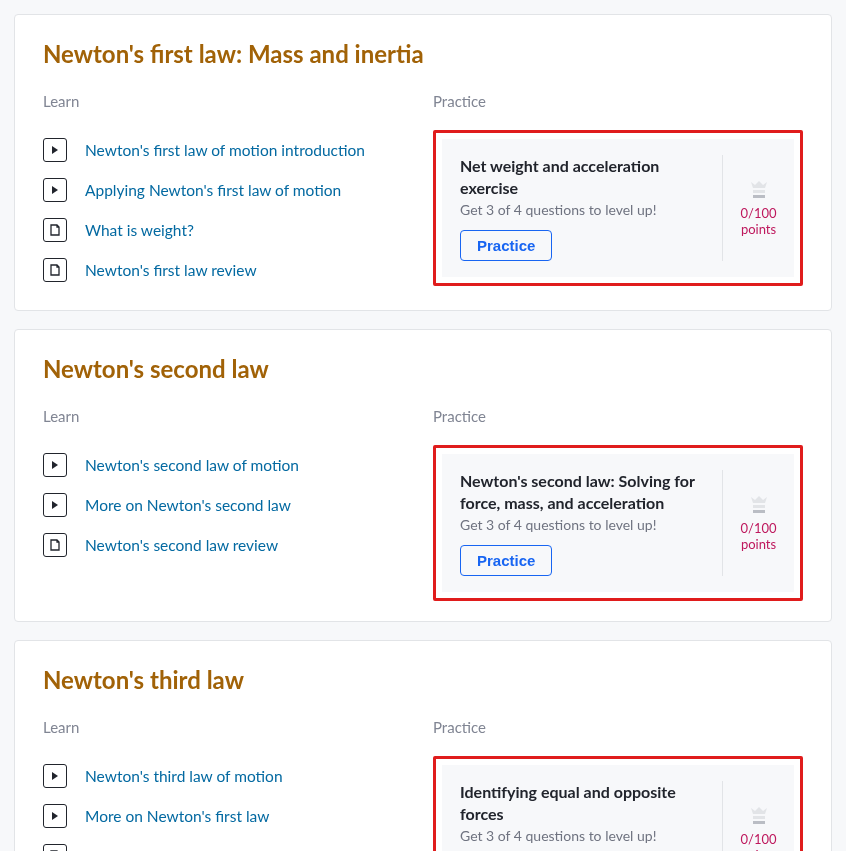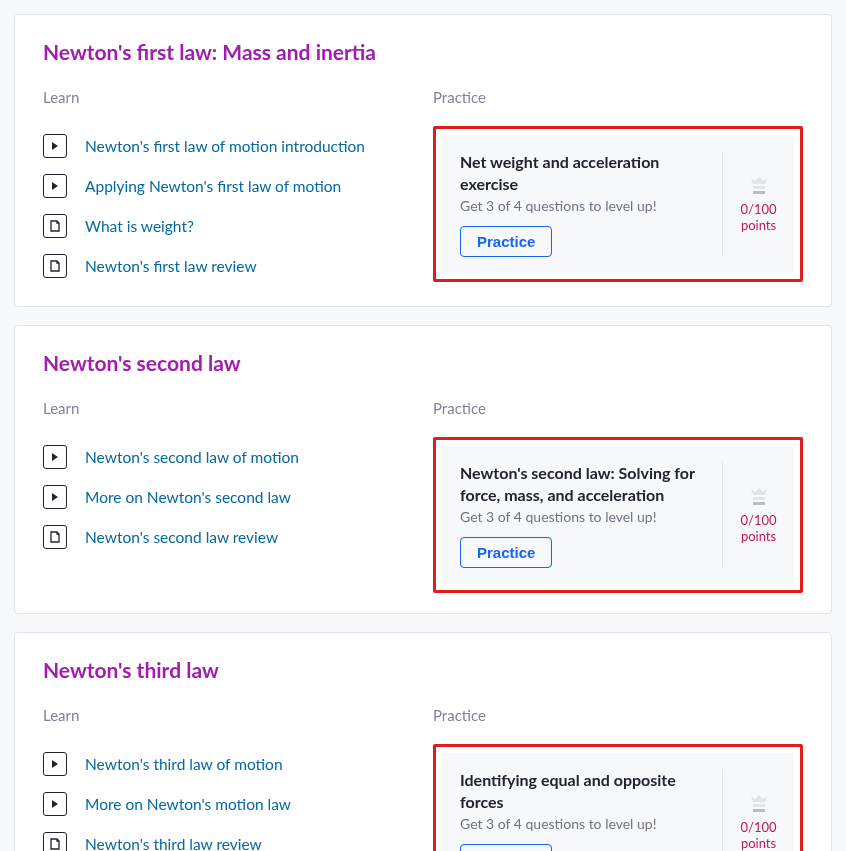--- a/index.html
+++ b/index.html
@@ -11,23 +11,23 @@
       color: #21242c;
     }
     .unit-card {
       background: #fff;
       border: 1px solid #e2e4e7;
       border-radius: 4px;
       padding: 24px 28px 20px 28px;
       margin-bottom: 18px;
     }
     .unit-title {
-      font-size: 21px;
+      font-size: 24px;
       font-weight: 700;
-      color: #a21caf;
+      color: #a16207;
       margin-bottom: 24px;
     }
     .columns {
       display: flex;
       gap: 0;
     }
     .learn-col { flex: 0 0 390px; }
     .practice-col { flex: 1; }
     .section-header {
       font-size: 15px;
@@ -244,21 +244,21 @@
                 </svg>
               </div>
               <span class="learn-item-label">Newton's third law of motion</span>
             </div>
             <div class="learn-item">
               <div class="learn-icon-box">
                 <svg width="10" height="10" viewBox="0 0 10 10">
                   <path d="M2 1 L8 5 L2 9 Z" fill="#21242c"></path>
                 </svg>
               </div>
-              <span class="learn-item-label">More on Newton's motion law</span>
+              <span class="learn-item-label">More on Newton's first law</span>
             </div>
             <div class="learn-item">
               <div class="learn-icon-box">
                 <svg width="12" height="12" viewBox="0 0 12 12">
                   <path d="M2 1 L8 1 L10 3 L10 11 L2 11 Z" fill="none" stroke="#21242c" stroke-width="1.3"></path>
                   <path d="M8 1 L8 3 L10 3" fill="none" stroke="#21242c" stroke-width="1.3"></path>
                 </svg>
               </div>
               <span class="learn-item-label">Newton's third law review</span>
             </div>

